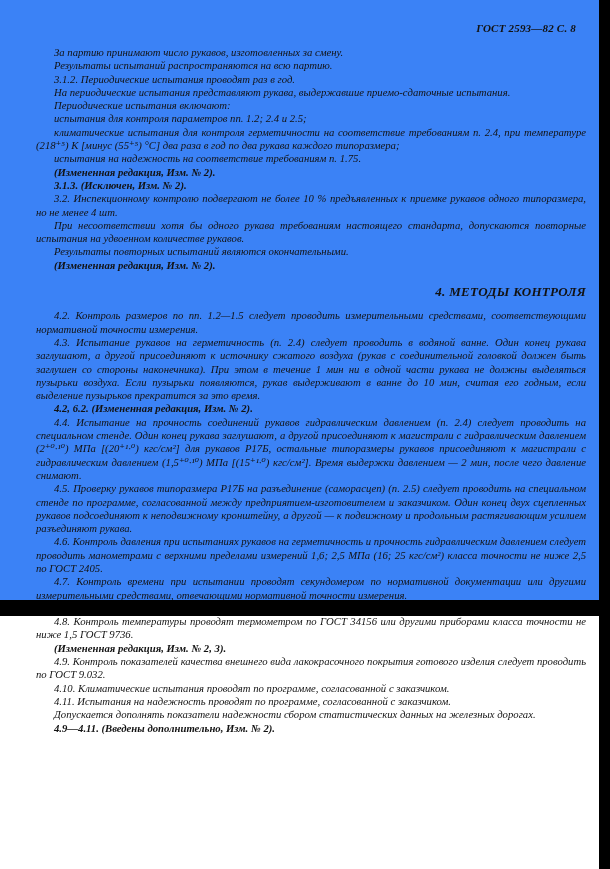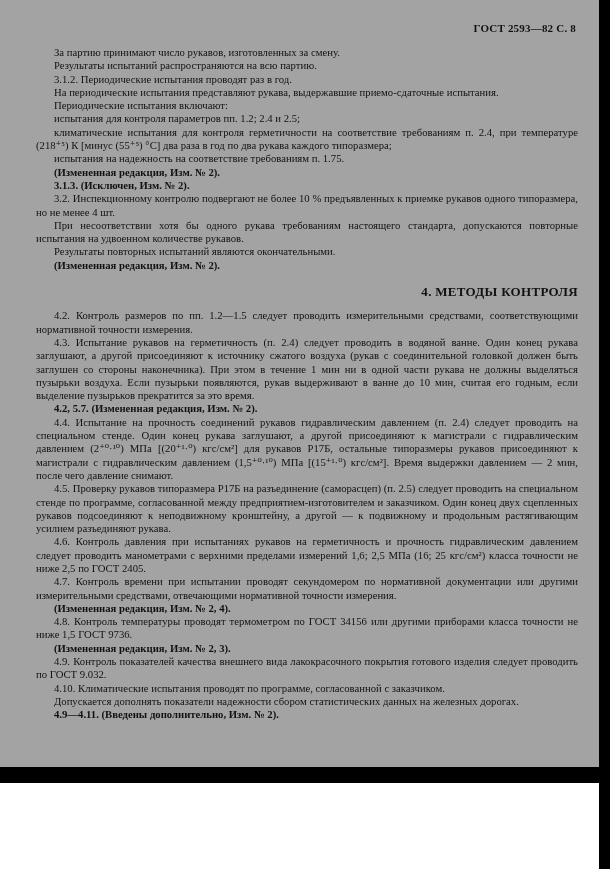--- a/index.html
+++ b/index.html
@@ -6,40 +6,41 @@
     margin: 0;
     padding: 0;
     width: 610px;
     height: 869px;
     background: #ffffff;
     overflow: hidden;
   }
   .page {
     position: relative;
     width: 610px;
-    height: 783px;
-    background: #a3a3a3;
+    height: 616px;
+    background: #3b82f6;
     font-family: "Liberation Serif", "DejaVu Serif", serif;
     color: #121212;
+    font-style: italic;
   }
   .page-header {
     position: absolute;
     top: 22px;
     left: 36px;
     right: 34px;
     text-align: right;
     font-weight: bold;
     font-size: 11px;
     letter-spacing: 0.2px;
   }
   .content {
     position: absolute;
     top: 46px;
     left: 36px;
-    right: 32px;
+    right: 24px;
     font-size: 10.7px;
     line-height: 13.3px;
     text-align: justify;
   }
   .para {
     margin: 0;
     text-indent: 18px;
   }
   .para.bold {
     font-weight: bold;
@@ -88,29 +89,30 @@
       <p class="para body">испытания на надежность на соответствие требованиям п. 1.75.</p>
       <p class="para bold">(Измененная редакция, Изм. № 2).</p>
       <p class="para bold">3.1.3. (Исключен, Изм. № 2).</p>
       <p class="para body">3.2. Инспекционному контролю подвергают не более 10 % предъявленных к приемке рукавов одного типоразмера, но не менее 4 шт.</p>
       <p class="para body">При несоответствии хотя бы одного рукава требованиям настоящего стандарта, допускаются повторные испытания на удвоенном количестве рукавов.</p>
       <p class="para body">Результаты повторных испытаний являются окончательными.</p>
       <p class="para bold">(Измененная редакция, Изм. № 2).</p>
       <p class="para heading">4. МЕТОДЫ КОНТРОЛЯ</p>
       <p class="para body">4.2. Контроль размеров по пп. 1.2—1.5 следует проводить измерительными средствами, соответствующими нормативной точности измерения.</p>
       <p class="para body">4.3. Испытание рукавов на герметичность (п. 2.4) следует проводить в водяной ванне. Один конец рукава заглушают, а другой присоединяют к источнику сжатого воздуха (рукав с соединительной головкой должен быть заглушен со стороны наконечника). При этом в течение 1 мин ни в одной части рукава не должны выделяться пузырьки воздуха. Если пузырьки появляются, рукав выдерживают в ванне до 10 мин, считая его годным, если выделение пузырьков прекратится за это время.</p>
-      <p class="para bold">4.2, 5.7. (Измененная редакция, Изм. № 2).</p>
+      <p class="para bold">4.2, 6.2. (Измененная редакция, Изм. № 2).</p>
       <p class="para body">4.4. Испытание на прочность соединений рукавов гидравлическим давлением (п. 2.4) следует проводить на специальном стенде. Один конец рукава заглушают, а другой присоединяют к магистрали с гидравлическим давлением (2⁺⁰·¹⁰) МПа [(20⁺¹·⁰) кгс/см²] для рукавов Р17Б, остальные типоразмеры рукавов присоединяют к магистрали с гидравлическим давлением (1,5⁺⁰·¹⁰) МПа [(15⁺¹·⁰) кгс/см²]. Время выдержки давлением — 2 мин, после чего давление снимают.</p>
       <p class="para body">4.5. Проверку рукавов типоразмера Р17Б на разъединение (саморасцеп) (п. 2.5) следует проводить на специальном стенде по программе, согласованной между предприятием-изготовителем и заказчиком. Один конец двух сцепленных рукавов подсоединяют к неподвижному кронштейну, а другой — к подвижному и продольным растягивающим усилием разъединяют рукава.</p>
       <p class="para body">4.6. Контроль давления при испытаниях рукавов на герметичность и прочность гидравлическим давлением следует проводить манометрами с верхними пределами измерений 1,6; 2,5 МПа (16; 25 кгс/см²) класса точности не ниже 2,5 по ГОСТ 2405.</p>
       <p class="para body">4.7. Контроль времени при испытании проводят секундомером по нормативной документации или другими измерительными средствами, отвечающими нормативной точности измерения.</p>
       <p class="para bold">(Измененная редакция, Изм. № 2, 4).</p>
       <p class="para body">4.8. Контроль температуры проводят термометром по ГОСТ 34156 или другими приборами класса точности не ниже 1,5 ГОСТ 9736.</p>
       <p class="para bold">(Измененная редакция, Изм. № 2, 3).</p>
       <p class="para body">4.9. Контроль показателей качества внешнего вида лакокрасочного покрытия готового изделия следует проводить по ГОСТ 9.032.</p>
       <p class="para body">4.10. Климатические испытания проводят по программе, согласованной с заказчиком.</p>
+      <p class="para body">4.11. Испытания на надежность проводят по программе, согласованной с заказчиком.</p>
       <p class="para body">Допускается дополнять показатели надежности сбором статистических данных на железных дорогах.</p>
       <p class="para bold">4.9—4.11. (Введены дополнительно, Изм. № 2).</p>
     </div>
 
   <div class="scan-bar-right"></div>
   <div class="scan-bar-bottom"></div>
 </div>
 
 </body></html>

